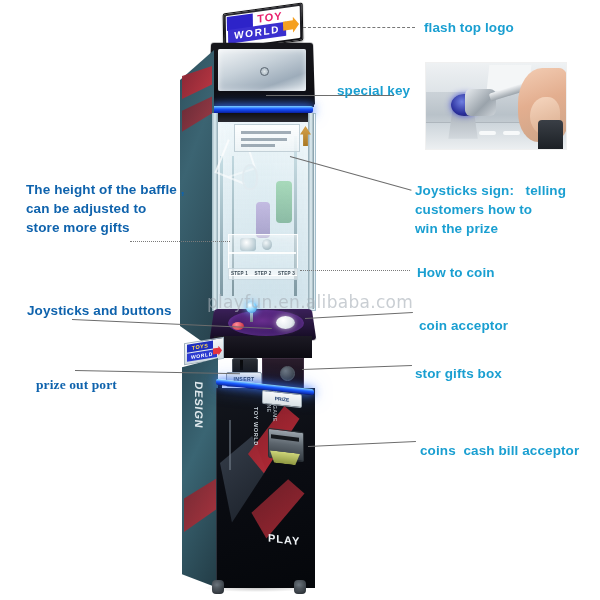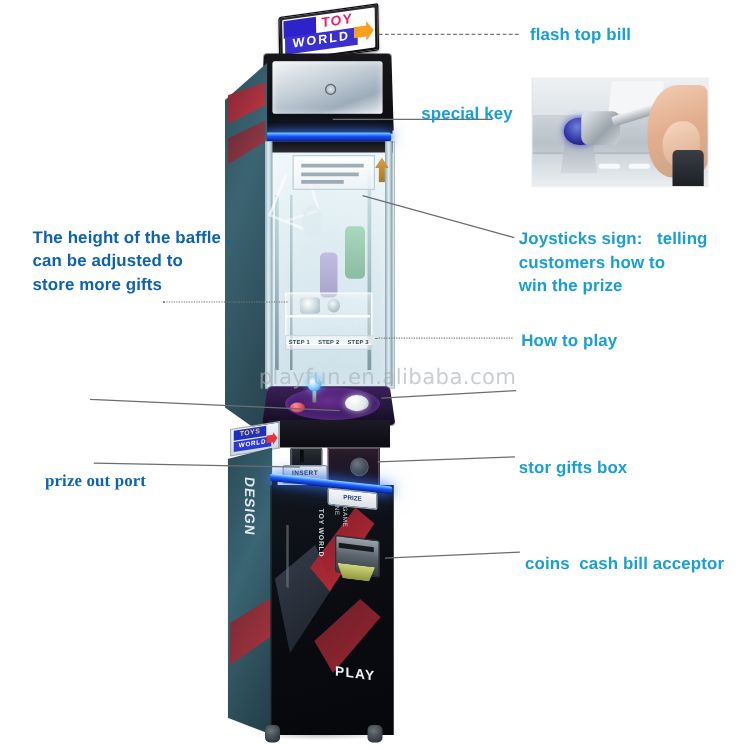--- a/index.html
+++ b/index.html
@@ -689,37 +689,39 @@
   <div class="leader" style="left:302px; top:369px; width:110px; transform:rotate(-2.1deg);"></div>
 
   <div class="leader" style="left:308px; top:446px; width:108px; transform:rotate(-2.6deg);"></div>
 
   <div class="leader dotted" style="left:130px; top:241px; width:100px;"></div>
 
   <div class="leader" style="left:72px; top:319px; width:200px; transform:rotate(2.6deg);"></div>
 
   <div class="leader" style="left:75px; top:370px; width:165px; transform:rotate(1.1deg);"></div>
 
-  <div class="label right" style="left:424px; top:18px;">flash top bill</div>
+  <div class="label right" style="left:424px; top:18px;">flash top logo</div>
 
   <div class="label right" style="left:337px; top:81px;">special key</div>
 
   <div class="label right" style="left:415px; top:181px;">Joysticks sign:   telling
 customers how to
 win the prize</div>
 
-  <div class="label right" style="left:417px; top:263px;">How to play</div>
-
+  <div class="label right" style="left:417px; top:263px;">How to coin</div>
+
+  <div class="label right" style="left:419px; top:316px;">coin acceptor</div>
 
   <div class="label right" style="left:415px; top:364px;">stor gifts box</div>
 
   <div class="label right" style="left:420px; top:441px;">coins  cash bill acceptor</div>
 
   <div class="label left" style="left:26px; top:180px;">The height of the baffle ,
 can be adjusted to
 store more gifts</div>
 
+  <div class="label left" style="left:27px; top:301px;">Joysticks and buttons</div>
 
   <div class="label left" style="left:36px; top:375px;font-family:Liberation Serif, serif;">prize out port</div>
 
   <div id="watermark">playfun.en.alibaba.com</div>
 
 </div>
 
 </body></html>

